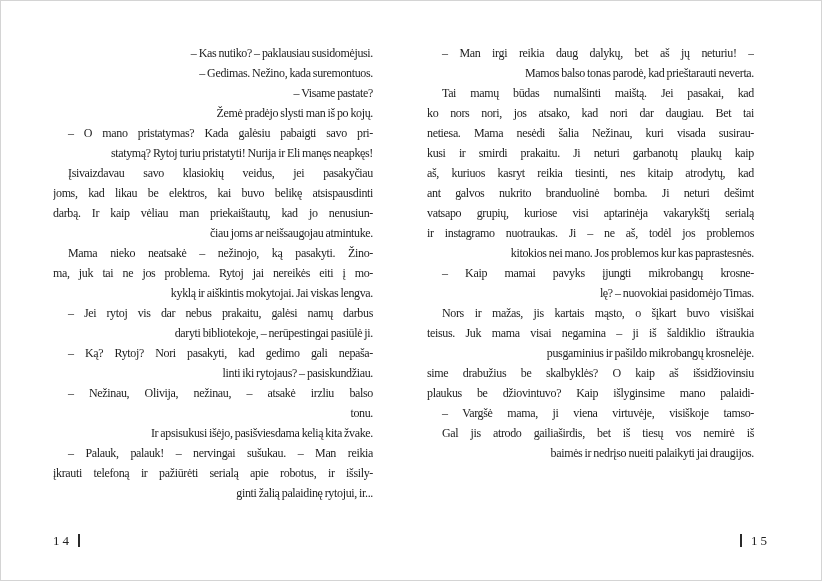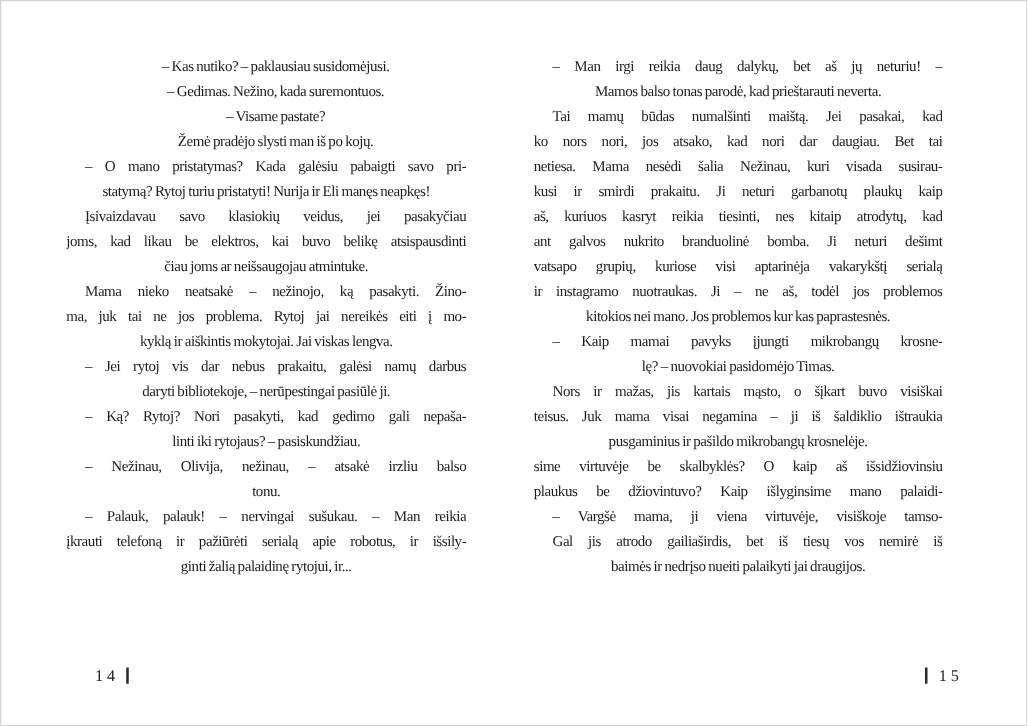--- a/index.html
+++ b/index.html
@@ -20,32 +20,31 @@
     position: absolute;
     top: 42px;
     font-size: 12px;
     line-height: 20px;
     letter-spacing: -0.35px;
     word-spacing: -0.5px;
   }
   .page-left  .text-block { left: 52px;  width: 320px; }
   .page-right .text-block { left: 426px; width: 327px; }
 
-  .line { height: 20px; overflow: hidden; text-align: center; }
+  .line { height: 20px; overflow: hidden; text-align: right; }
   .line.just { text-align: justify; text-align-last: justify; }
   .line.indent { padding-left: 15px; }
 
   .folio {
     position: absolute;
     top: 532px;
     font-size: 13px;
     line-height: 16px;
     color: #222222;
     white-space: nowrap;
-    margin-left: 23px;
   }
   .folio-left  { left: 52px; }
   .folio-right { right: 51px; }
   .folio-num { letter-spacing: 3px; }
   .folio-bar {
     display: inline-block;
     width: 2px;
     height: 13px;
     background: #2a2a2a;
     vertical-align: -2px;
@@ -61,30 +60,32 @@
   <section class="page page-left">
     <div class="text-block" id="left-lines">
         <div class="line indent">– Kas nutiko? – paklausiau susidomėjusi.</div>
         <div class="line indent">– Gedimas. Nežino, kada suremontuos.</div>
         <div class="line indent">– Visame pastate?</div>
         <div class="line indent">Žemė pradėjo slysti man iš po kojų.</div>
         <div class="line indent just">– O mano pristatymas? Kada galėsiu pabaigti savo pri-</div>
         <div class="line">statymą? Rytoj turiu pristatyti! Nurija ir Eli manęs neapkęs!</div>
         <div class="line indent just">Įsivaizdavau savo klasiokių veidus, jei pasakyčiau</div>
         <div class="line just">joms, kad likau be elektros, kai buvo belikę atsispausdinti</div>
+        <div class="line just">darbą. Ir kaip vėliau man priekaištautų, kad jo nenusiun-</div>
         <div class="line">čiau joms ar neišsaugojau atmintuke.</div>
         <div class="line indent just">Mama nieko neatsakė – nežinojo, ką pasakyti. Žino-</div>
         <div class="line just">ma, juk tai ne jos problema. Rytoj jai nereikės eiti į mo-</div>
         <div class="line">kyklą ir aiškintis mokytojai. Jai viskas lengva.</div>
         <div class="line indent just">– Jei rytoj vis dar nebus prakaitu, galėsi namų darbus</div>
         <div class="line">daryti bibliotekoje, – nerūpestingai pasiūlė ji.</div>
         <div class="line indent just">– Ką? Rytoj? Nori pasakyti, kad gedimo gali nepaša-</div>
         <div class="line">linti iki rytojaus? – pasiskundžiau.</div>
         <div class="line indent just">– Nežinau, Olivija, nežinau, – atsakė irzliu balso</div>
         <div class="line">tonu.</div>
+        <div class="line indent">Ir apsisukusi išėjo, pasišviesdama kelią kita žvake.</div>
         <div class="line indent just">– Palauk, palauk! – nervingai sušukau. – Man reikia</div>
         <div class="line just">įkrauti telefoną ir pažiūrėti serialą apie robotus, ir išsily-</div>
         <div class="line">ginti žalią palaidinę rytojui, ir...</div>
       </div>
     <div class="folio folio-left">
       <span class="folio-num">14</span><span class="folio-bar"></span>
     </div>
   </section>
 
   <section class="page page-right">
@@ -98,21 +99,21 @@
         <div class="line just">aš, kuriuos kasryt reikia tiesinti, nes kitaip atrodytų, kad</div>
         <div class="line just">ant galvos nukrito branduolinė bomba. Ji neturi dešimt</div>
         <div class="line just">vatsapo grupių, kuriose visi aptarinėja vakarykštį serialą</div>
         <div class="line just">ir instagramo nuotraukas. Ji – ne aš, todėl jos problemos</div>
         <div class="line">kitokios nei mano. Jos problemos kur kas paprastesnės.</div>
         <div class="line indent just">– Kaip mamai pavyks įjungti mikrobangų krosne-</div>
         <div class="line">lę? – nuovokiai pasidomėjo Timas.</div>
         <div class="line indent just">Nors ir mažas, jis kartais mąsto, o šįkart buvo visiškai</div>
         <div class="line just">teisus. Juk mama visai negamina – ji iš šaldiklio ištraukia</div>
         <div class="line">pusgaminius ir pašildo mikrobangų krosnelėje.</div>
-        <div class="line just">sime virtuvėje be skalbyklės? O kaip aš išsidžiovinsiu</div>
+        <div class="line just">sime drabužius be skalbyklės? O kaip aš išsidžiovinsiu</div>
         <div class="line just">plaukus be džiovintuvo? Kaip išlyginsime mano palaidi-</div>
         <div class="line indent just">– Vargšė mama, ji viena virtuvėje, visiškoje tamso-</div>
         <div class="line indent just">Gal jis atrodo gailiaširdis, bet iš tiesų vos nemirė iš</div>
         <div class="line">baimės ir nedrįso nueiti palaikyti jai draugijos.</div>
       </div>
     <div class="folio folio-right">
       <span class="folio-bar"></span><span class="folio-num">15</span>
     </div>
   </section>
 

